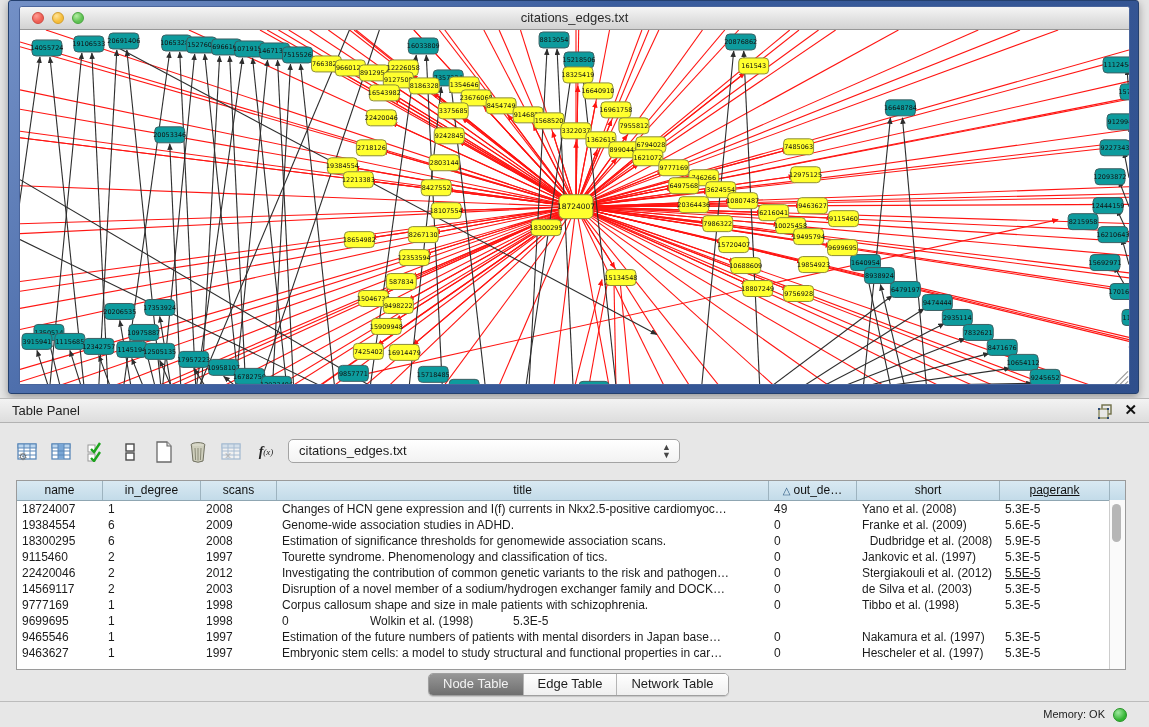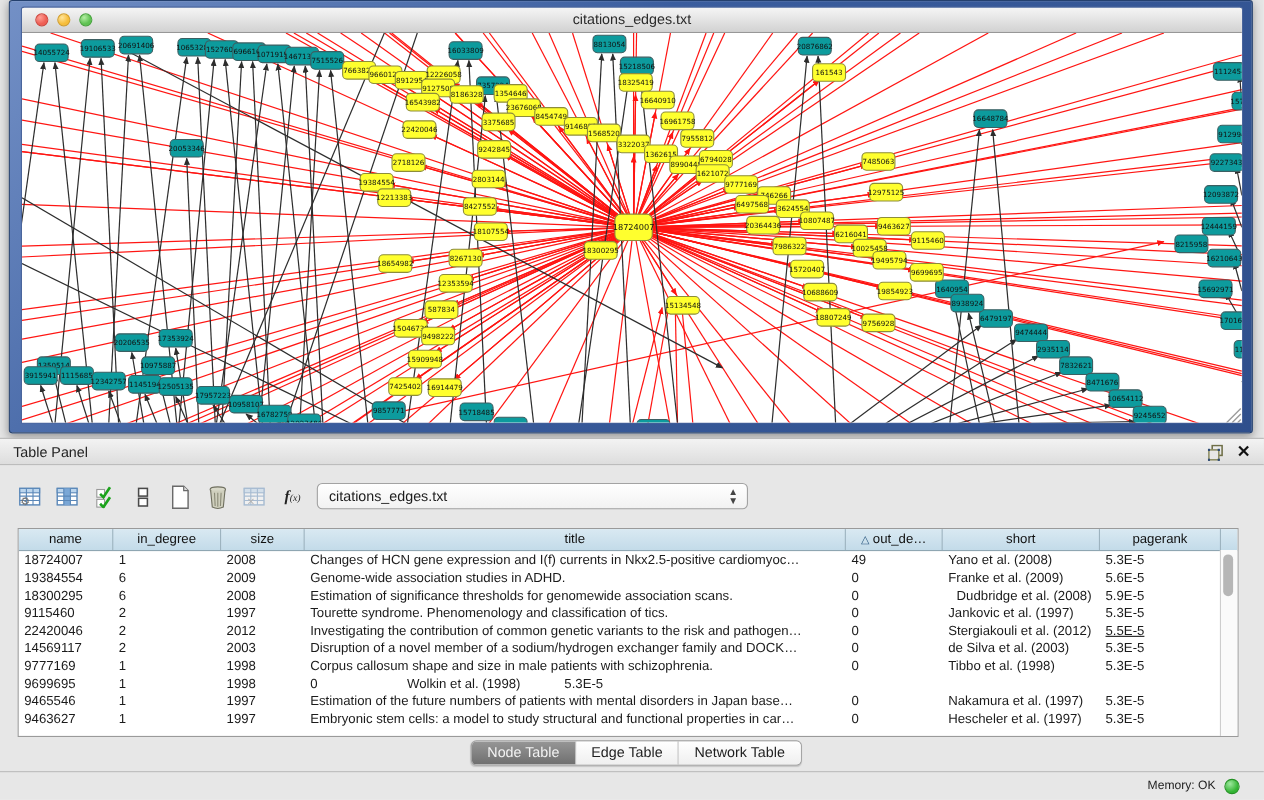--- a/index.html
+++ b/index.html
@@ -884,25 +884,25 @@
     </div>
   <div class="combobox">
     <span>citations_edges.txt</span>
     <span class="updown">▲<br>▼</span>
   </div>
 
   <div class="tblbox">
     <div class="thead">
         <div class="th" style="width: 86px;">name</div>
         <div class="th" style="width: 98px;">in_degree</div>
-        <div class="th" style="width: 76px;">size</div>
+        <div class="th" style="width: 76px;">scans</div>
         <div class="th" style="width: 492px;">title</div>
         <div class="th" style="width: 88px;"><span class="sorttri">△</span>out_de…</div>
         <div class="th" style="width: 143px;">short</div>
-        <div class="th" style="width: 110px;">pagerank</div>
+        <div class="th" style="width: 110px; text-decoration: underline;">pagerank</div>
       </div>
     <div id="rows-holder">
         <div class="trow">
           <div class="td" style="width: 86px;">18724007</div>
           <div class="td" style="width: 98px;">1</div>
           <div class="td" style="width: 76px;">2008</div>
           <div class="td" style="width: 492px;">Changes of HCN gene expression and I(f) currents in Nkx2.5-positive cardiomyoc…</div>
           <div class="td" style="width: 88px;">49</div>
           <div class="td" style="width: 143px;">Yano et al. (2008)</div>
           <div class="td" style="width: 110px;">5.3E-5</div>

